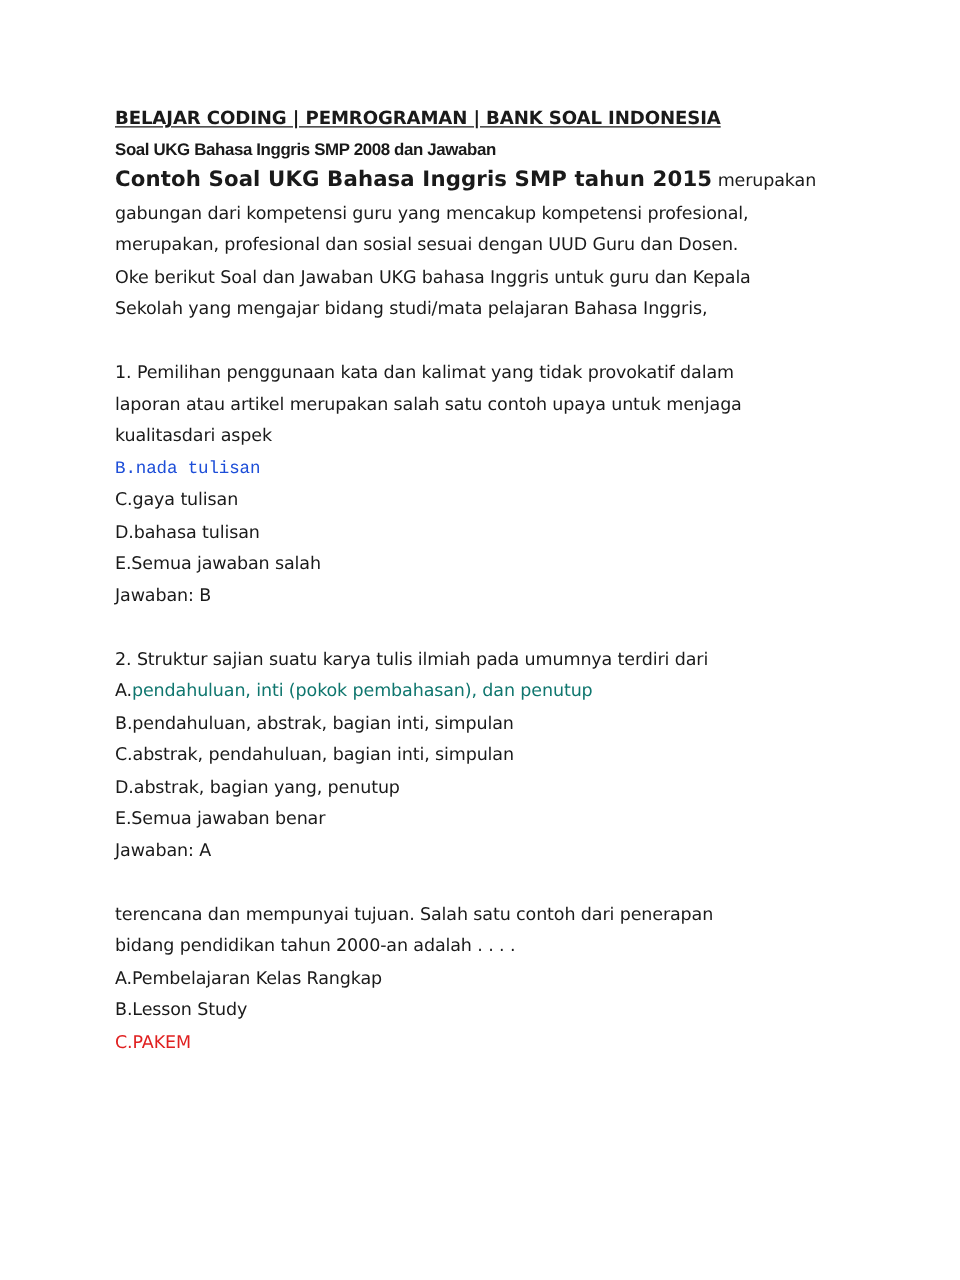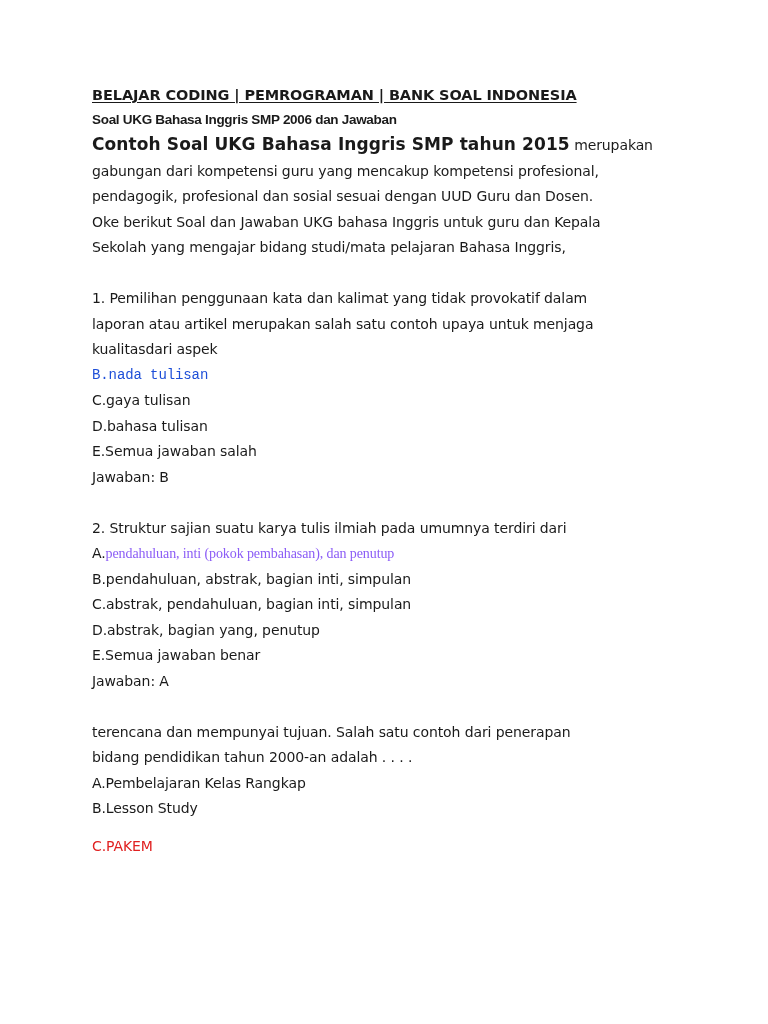--- a/index.html
+++ b/index.html
@@ -57,51 +57,51 @@
       margin-top: 25.5px;
     }
     .line { display: block; white-space: nowrap; }
     .answer-correct { color: #e02020; }
   </style>
 </head>
 <body>
 
 <div class="page">
   <h1 class="site-header">BELAJAR CODING | PEMROGRAMAN | BANK SOAL INDONESIA</h1>
-  <h2 class="post-title">Soal UKG Bahasa Inggris SMP 2006 dan Jawaban</h2>
+  <h2 class="post-title">Soal UKG Bahasa Inggris SMP 2008 dan Jawaban</h2>
 
   <p class="body-text intro">
     <span class="line"><span class="lead">Contoh Soal UKG Bahasa Inggris SMP tahun 2015</span><span> merupakan</span></span>
     <span class="line">gabungan dari kompetensi guru yang mencakup kompetensi profesional,</span>
-    <span class="line">pendagogik, profesional dan sosial sesuai dengan UUD Guru dan Dosen.</span>
+    <span class="line">merupakan, profesional dan sosial sesuai dengan UUD Guru dan Dosen.</span>
     <span class="line">Oke berikut Soal dan Jawaban UKG bahasa Inggris untuk guru dan Kepala</span>
     <span class="line">Sekolah yang mengajar bidang studi/mata pelajaran Bahasa Inggris,</span>
   </p>
 
   <div class="body-text question">
     <span class="line">1. Pemilihan penggunaan kata dan kalimat yang tidak provokatif dalam</span>
     <span class="line">laporan atau artikel merupakan salah satu contoh upaya untuk menjaga</span>
     <span class="line">kualitasdari aspek</span>
     <span class="line answer-correct" style="color: #1d4ed8; font-family: Liberation Mono, monospace;">B.nada tulisan</span>
     <span class="line">C.gaya tulisan</span>
     <span class="line">D.bahasa tulisan</span>
     <span class="line">E.Semua jawaban salah</span>
     <span class="line">Jawaban: B</span>
   </div>
 
   <div class="body-text question">
     <span class="line">2. Struktur sajian suatu karya tulis ilmiah pada umumnya terdiri dari</span>
-    <span class="line"><span>A.</span><span class="answer-correct" style="color: #8b5cf6; font-family: Liberation Serif, serif;">pendahuluan, inti (pokok pembahasan), dan penutup</span></span>
+    <span class="line"><span>A.</span><span class="answer-correct" style="color: #0f766e;">pendahuluan, inti (pokok pembahasan), dan penutup</span></span>
     <span class="line">B.pendahuluan, abstrak, bagian inti, simpulan</span>
     <span class="line">C.abstrak, pendahuluan, bagian inti, simpulan</span>
     <span class="line">D.abstrak, bagian yang, penutup</span>
     <span class="line">E.Semua jawaban benar</span>
     <span class="line">Jawaban: A</span>
   </div>
 
   <div class="body-text question">
     <span class="line">terencana dan mempunyai tujuan. Salah satu contoh dari penerapan</span>
     <span class="line">bidang pendidikan tahun 2000-an adalah . . . .</span>
     <span class="line">A.Pembelajaran Kelas Rangkap</span>
     <span class="line">B.Lesson Study</span>
-    <span class="line answer-correct" style="color: rgb(224, 32, 32); margin-top: 12px;">C.PAKEM</span>
+    <span class="line answer-correct" style="color: rgb(224, 32, 32);">C.PAKEM</span>
   </div>
 </div>
 
 </body></html>

